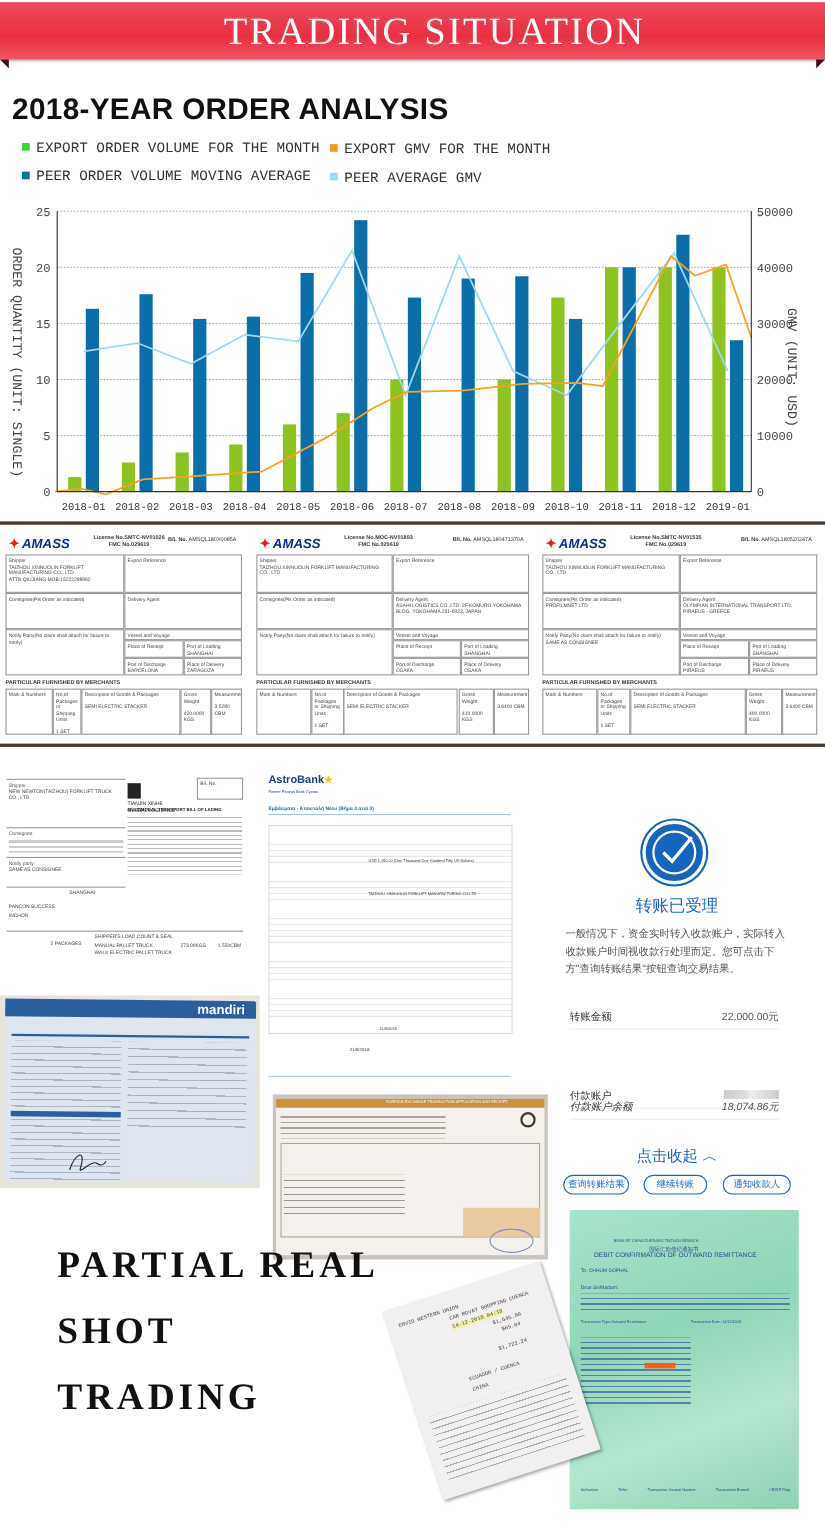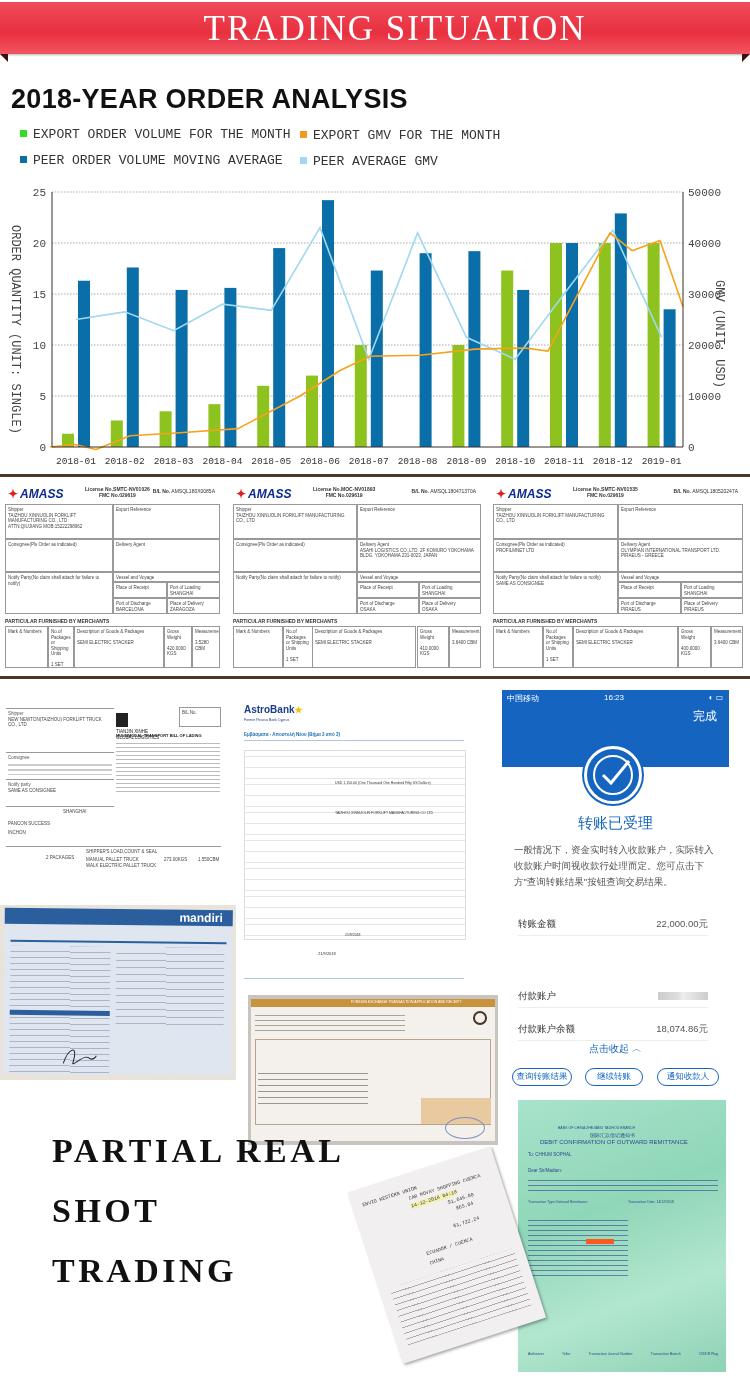--- a/index.html
+++ b/index.html
@@ -26,21 +26,21 @@
   .phone-top { position: absolute; left: 0; top: 0; width: 227px; height: 77px; background: #1565c0; }
   .status { position: absolute; top: 3px; font-size: 8px; color: #fff; }
   .done-btn { position: absolute; right: 12px; top: 18px; font-size: 12px; color: #fff; }
   .check-circle { position: absolute; left: 82px; top: 56px; width: 58px; height: 58px; border-radius: 50%; background: #1565c0; border: 3px solid #fff; box-shadow: 0 0 0 2px #1565c0; }
   .accepted-title { position: absolute; left: 0; width: 227px; top: 124px; text-align: center; font-size: 15px; color: #1565c0; }
   .phone-desc { position: absolute; left: 12px; top: 152px; width: 205px; font-size: 9.5px; color: #555; line-height: 16px; }
   .row { position: absolute; left: 16px; width: 190px; height: 24px; border-bottom: 1px solid #eee; font-size: 9.5px; color: #333; }
   .row .k { position: absolute; left: 0; top: 6px; }
   .row .v { position: absolute; right: 0; top: 6px; color: #555; }
   .blur { display: inline-block; width: 50px; height: 8px; background: linear-gradient(90deg,#ccc,#ddd 40%,#eee 50%,#ccc); vertical-align: middle; }
-  .collapse-link { position: absolute; left: 0; width: 227px; top: 352px; text-align: center; font-size: 10px; color: #1565c0; }
+  .collapse-link { position: absolute; left: 0; width: 227px; top: 352px; text-align: center; font-size: 14px; color: #1565c0; }
   .pill { position: absolute; top: 378px; height: 18px; border: 1.5px solid #1565c0; border-radius: 10px; font-size: 8.5px; color: #1565c0; text-align: center; line-height: 15px; }
   .big-text { position: absolute; left: 52px; font-family: "Liberation Serif", serif; font-weight: bold; font-size: 34px; letter-spacing: 3.5px; color: #111; }
   .photo { position: absolute; overflow: hidden; }
 </style>
 </head>
 <body>
 
 <div class="banner">
   <div class="banner-title">TRADING SITUATION</div>
 </div>
@@ -249,43 +249,37 @@
   <div style="position:absolute; left:6px; top:52px; width:222px; height:190px; border:1px solid #ddd; background:repeating-linear-gradient(#fff 0,#fff 5px,#e6e6e6 5px,#e6e6e6 5.6px);">
     <div style="position:absolute; left:90px; top:30px; font-size:3.5px; color:#333;">USD 1,150.00 (One Thousand One Hundred Fifty US Dollars)</div>
     <div style="position:absolute; left:90px; top:60px; font-size:3.5px; color:#333;">TAIZHOU XINNUOLIN FORKLIFT MANUFACTURING CO LTD</div>
     <div style="position:absolute; left:100px; top:182px; font-size:3.5px; color:#333;">21/9/2018</div>
   </div>
   <div style="position:absolute; left:80px; top:253px; font-size:4px; color:#333;">21/9/2018</div>
   <div style="position:absolute; left:6px; top:280px; width:220px; height:1px; background:#aac6e0;"></div>
 </div>
 
 <div class="phone">
-  <div class="phone-top">
-    <span class="status" style="left:5px;">中国移动</span>
-    <span class="status" style="left:102px;">16:23</span>
-    <span class="status" style="right:6px;">◐ ▭</span>
-    <span class="done-btn">完成</span>
-  </div>
   <div class="check-circle">
     <svg width="52" height="52" viewBox="0 0 52 52">
       <circle cx="26" cy="26" r="19" fill="none" stroke="#fff" stroke-width="2"></circle>
       <polyline points="16,26 24,34 42,12" fill="none" stroke="#fff" stroke-width="3"></polyline>
     </svg>
   </div>
   <div class="accepted-title">转账已受理</div>
   <div class="phone-desc">一般情况下，资金实时转入收款账户，实际转入收款账户时间视收款行处理而定。您可点击下方"查询转账结果"按钮查询交易结果。</div>
   <div class="row" style="top:222px;">
       <span class="k">转账金额</span>
       <span class="v">22,000.00元</span>
     </div>
   <div class="row" style="top:294px;">
       <span class="k">付款账户</span>
       <span class="v"><span class="blur"></span></span>
     </div>
-  <div class="row" style="top:327px;">
+  <div class="row" style="top:304px;font-style:italic;">
       <span class="k">付款账户余额</span>
       <span class="v">18,074.86元</span>
     </div>
   <div class="collapse-link">点击收起 ︿</div>
   <div class="pill" style="left:10px; width:60px;">查询转账结果</div>
   <div class="pill" style="left:83px; width:58px;">继续转账</div>
   <div class="pill" style="left:155px; width:62px;">通知收款人</div>
 </div>
 
 <div class="photo" style="left:0; top:905px; width:236px; height:175px; background:#e8e4dc;">

